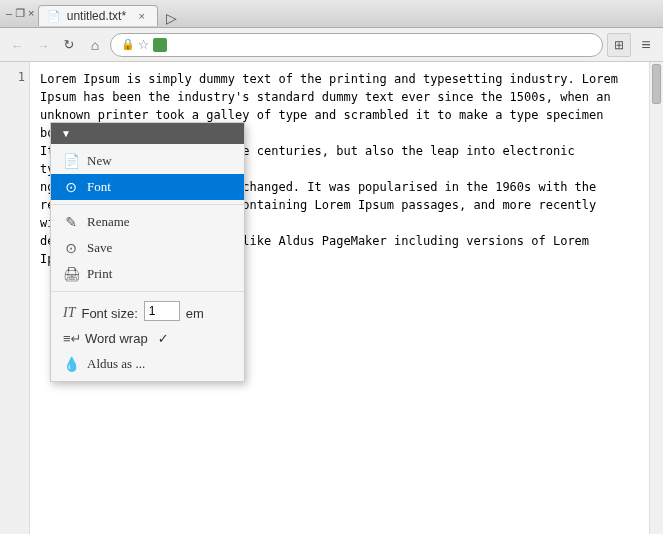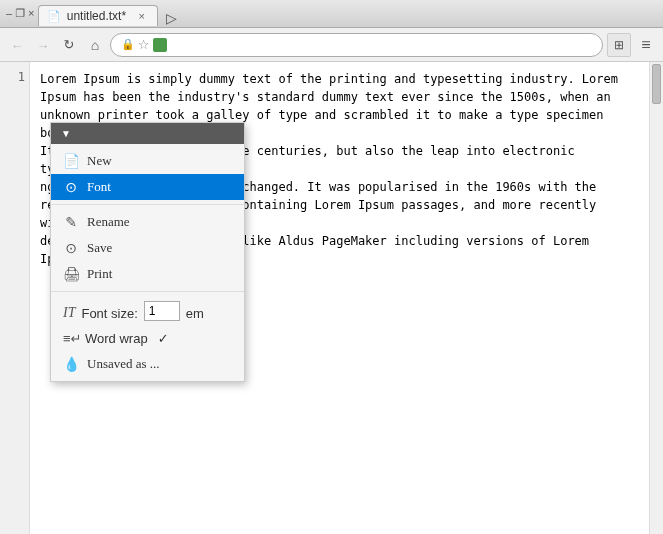--- a/index.html
+++ b/index.html
@@ -318,17 +318,17 @@
         <input class="font-size-input" type="text" value="1" style="">
         <span>em</span>
       </div>
       <div class="word-wrap-row">
         <span class="menu-icon" style="font-size:13px;">≡↵</span>
         <span>Word wrap</span>
         <span class="checkmark" style="margin-left:4px;">✓</span>
       </div>
       <div class="menu-item">
         <span class="menu-icon">💧</span>
-        <span class="menu-label">Unsaved as ...</span>
+        <span class="menu-label">Aldus as ...</span>
       </div>
     </div>
   </div>
 </div>
 
 </body></html>

